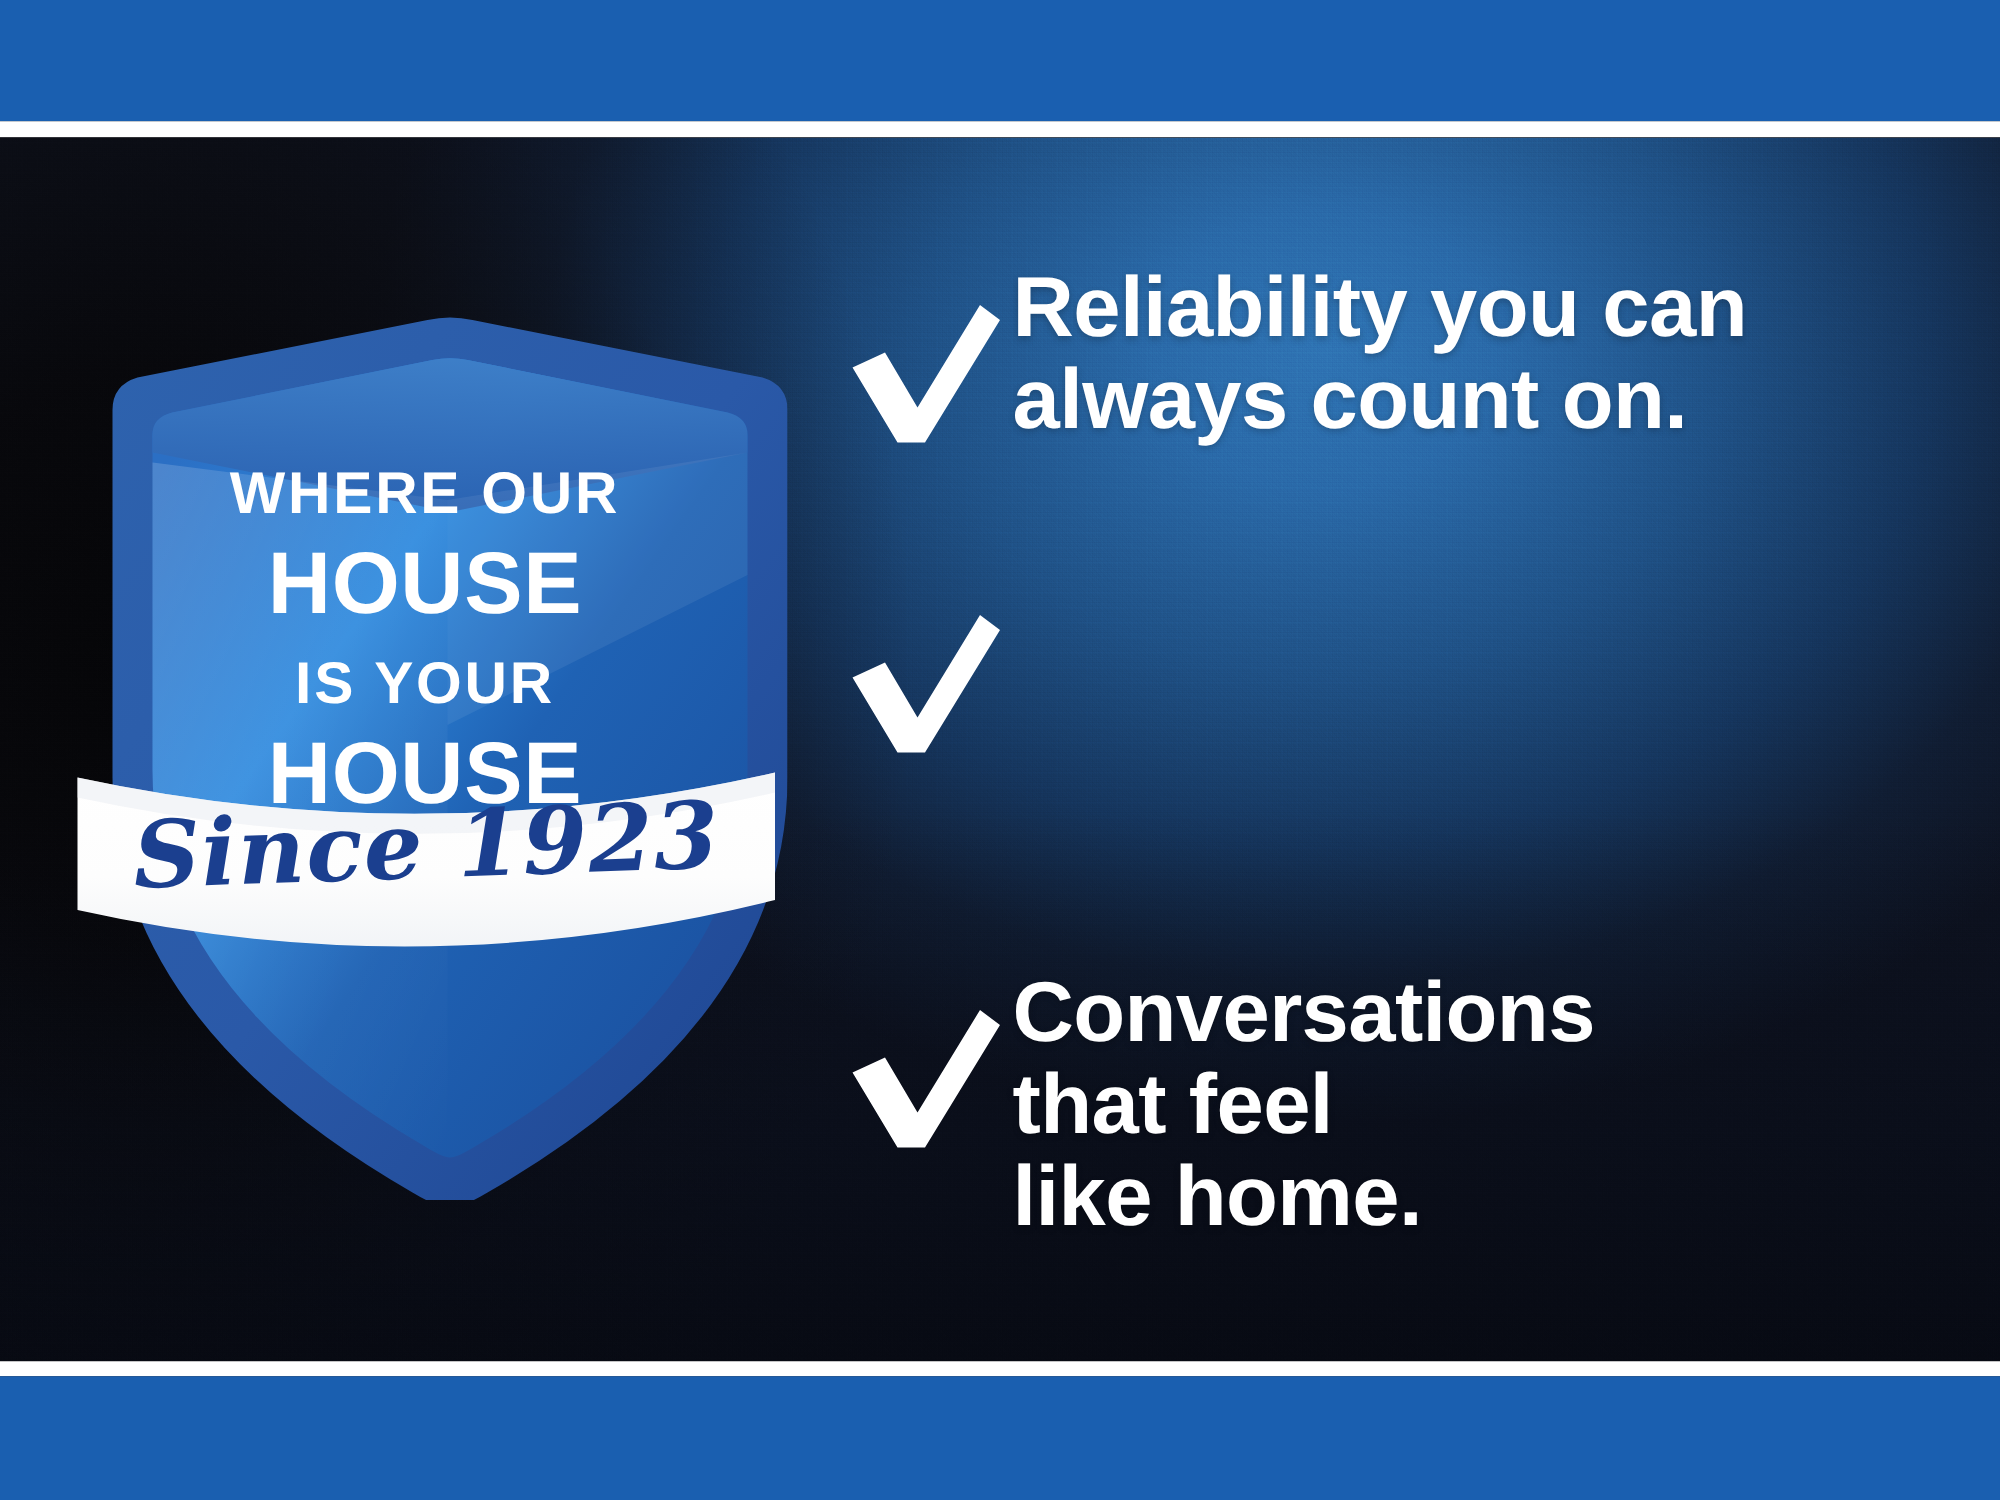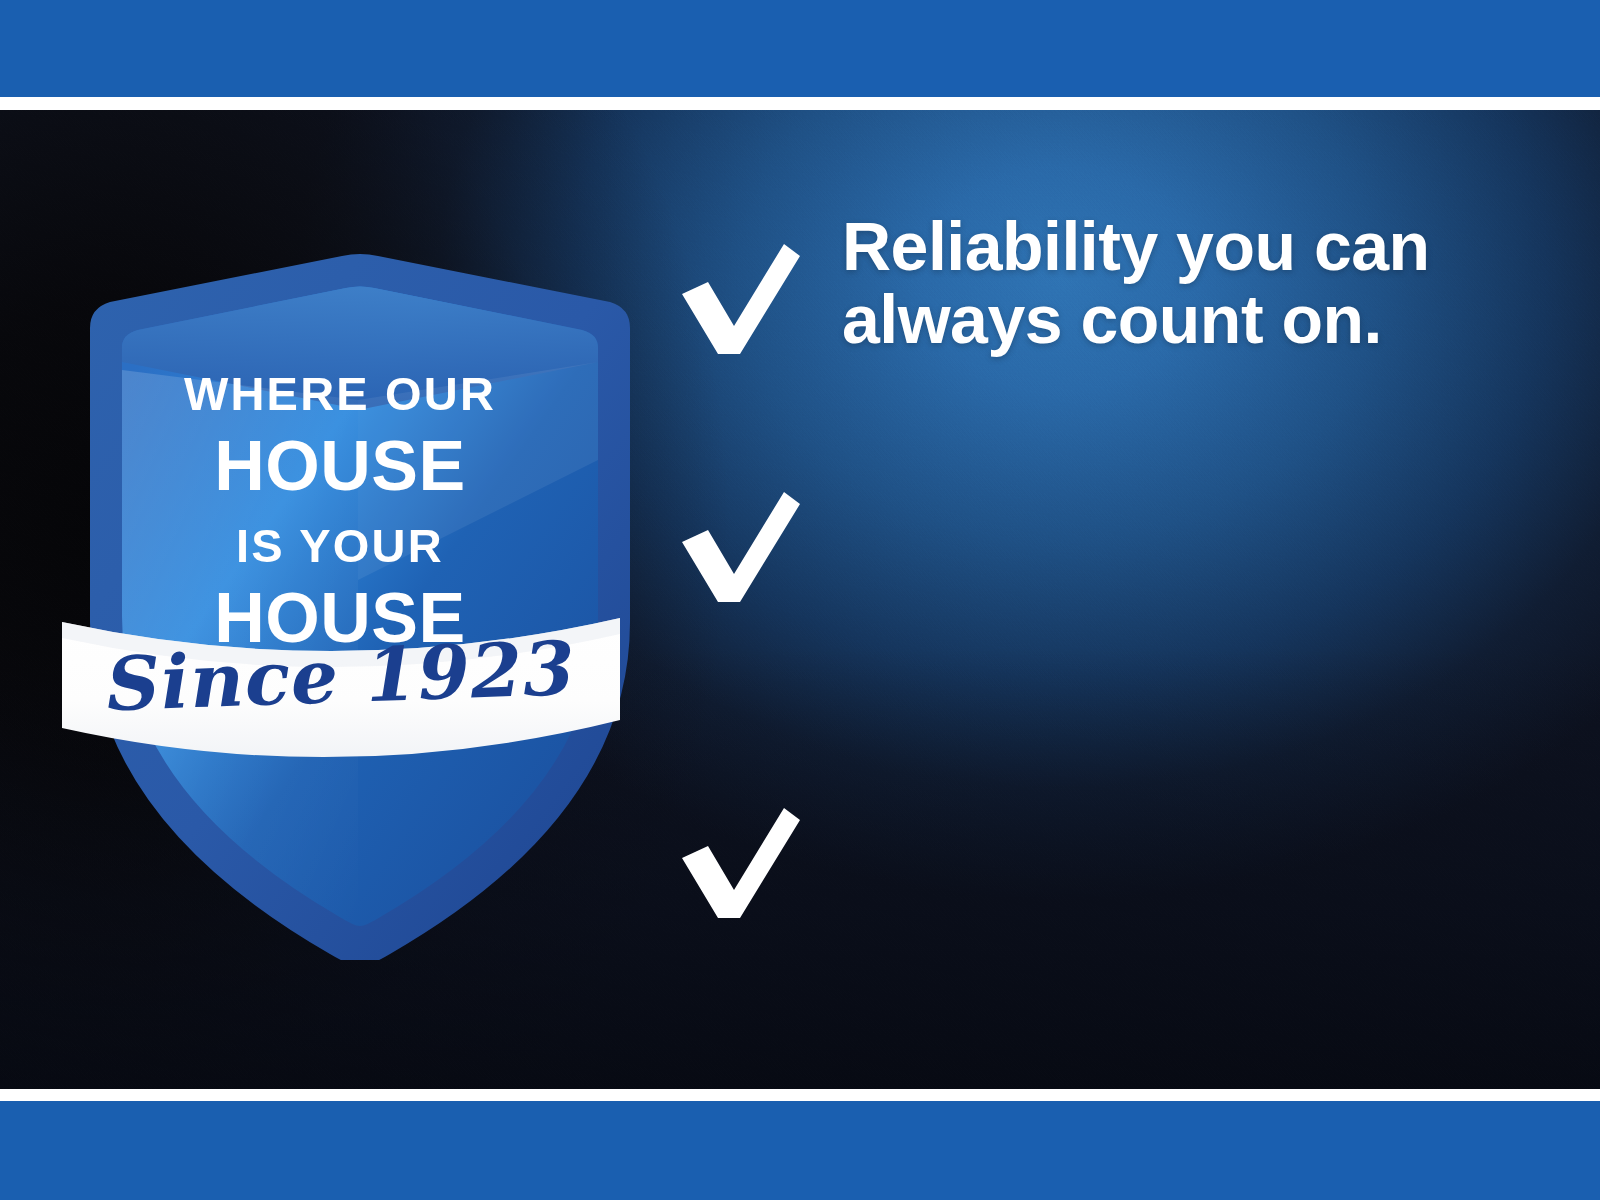--- a/index.html
+++ b/index.html
@@ -124,21 +124,21 @@
     left: 660px;
     top: 180px;
     width: 880px;
   }
   .bullet-row {
     position: absolute;
     left: 0;
     display: flex;
     align-items: flex-start;
   }
-  .bullet-row.r1 { top: 30px; gap: 32px; }
+  .bullet-row.r1 { top: 30px; }
   .bullet-row.r2 { top: 278px; }
   .bullet-row.r3 { top: 594px; }
 
   .check-wrap {
     flex: 0 0 auto;
     width: 150px;
     padding-top: 28px;
   }
   .check-wrap svg { display: block; }
 
@@ -253,20 +253,23 @@
         </svg>
       </div>
     </div>
 
     <div class="bullet-row r3">
       <div class="check-wrap">
         <svg width="140" height="120" viewBox="0 0 140 120">
           <path d="M 22 56 L 48 44 L 74 88 L 124 6 L 140 18 L 80 116 L 58 116 Z" fill="#ffffff"></path>
         </svg>
       </div>
+      <div class="bullet-text">Conversations
+that feel
+like home.</div>
     </div>
 
   </div>
 
   <div class="bar-bottom-white"></div>
   <div class="bar-bottom-blue"></div>
 
 </div>
 
 </body></html>

